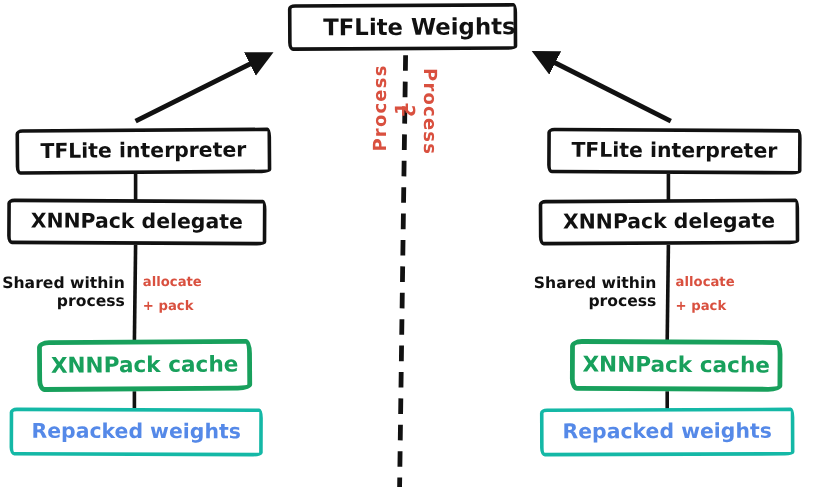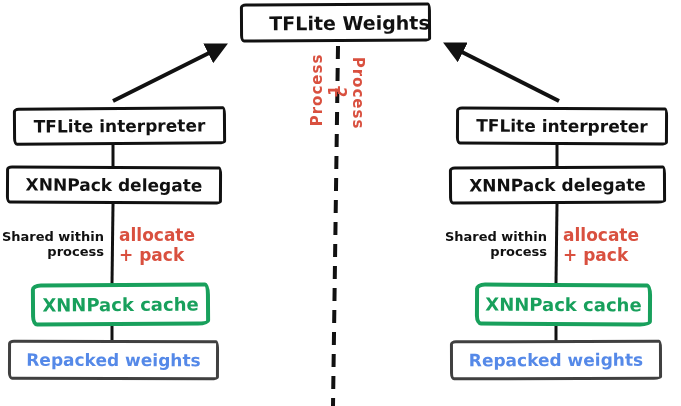--- a/index.html
+++ b/index.html
@@ -22,33 +22,33 @@
     border-radius:6px 3px 8px 4px / 4px 8px 3px 7px;
   }
   .title-box{left:240px;top:3px;width:191px;height:39px;font-size:19px;transform:rotate(-0.3deg);padding-left:28px;}
   .interp-l{left:13px;top:107px;width:213px;height:38px;font-size:17px;transform:rotate(-0.4deg);}
   .interp-r{left:456px;top:107px;width:212px;height:38px;font-size:17px;transform:rotate(0.3deg);}
   .deleg-l{left:6px;top:166px;width:216px;height:38px;font-size:17px;transform:rotate(0.3deg);}
   .deleg-r{left:449px;top:166px;width:217px;height:38px;font-size:17px;transform:rotate(-0.3deg);}
   .cache{border:4px solid #18a05c;color:#18a05c;font-size:18px;border-radius:10px 5px 12px 6px / 6px 12px 5px 10px;}
   .cache-l{left:31px;top:283px;width:179px;height:43px;transform:rotate(-0.4deg);}
   .cache-r{left:475px;top:283px;width:177px;height:43px;transform:rotate(0.3deg);}
-  .repack{border:3px solid #404040;color:#5589e8;font-size:17px;}
+  .repack{border:3px solid #14b8a6;color:#5589e8;font-size:17px;}
   .repack-l{left:8px;top:340px;width:211px;height:40px;transform:rotate(0.2deg);}
   .repack-r{left:450px;top:340px;width:212px;height:40px;transform:rotate(-0.2deg);}
   .note-shared{
     position:absolute;
     color:#111111;font-size:13px;font-weight:bold;
     text-align:right;line-height:15px;
   }
   .shared-l{top:229px;right:577px;width:120px;}
   .shared-r{top:229px;right:134px;width:120px;}
   .note-alloc{
     position:absolute;
-    color:#d9503f;font-size:17px;font-weight:bold;
+    color:#d9503f;font-size:11px;font-weight:bold;
     text-align:left;line-height:20px;
   }
   .alloc-l{left:119px;top:225px;}
   .alloc-r{left:563px;top:225px;}
   .process-label{
     position:absolute;
     color:#d9503f;font-size:15px;font-weight:bold;
     width:80px;height:18px;line-height:18px;text-align:center;
     letter-spacing:1px;
   }

